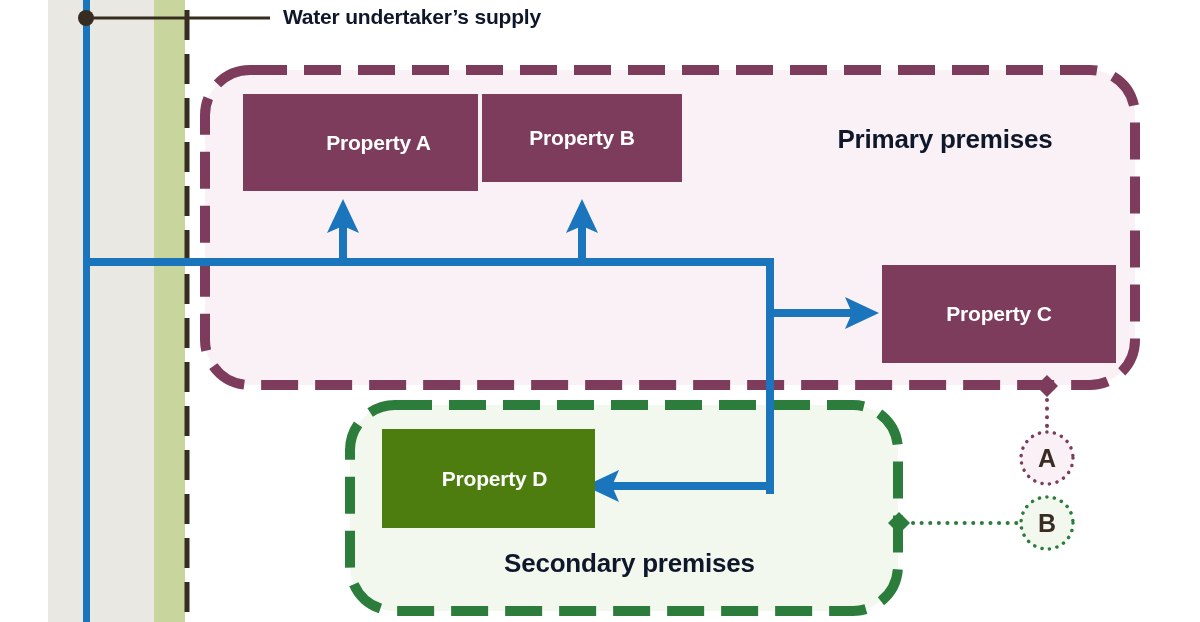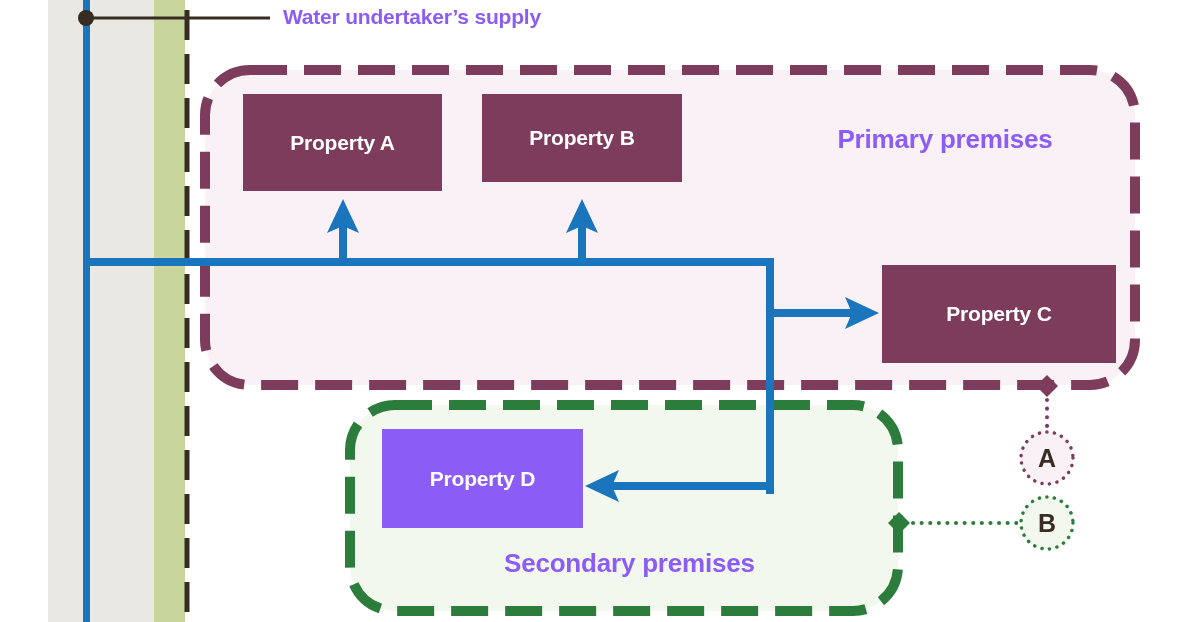--- a/index.html
+++ b/index.html
@@ -7,42 +7,42 @@
     position: relative;
     width: 1200px;
     height: 622px;
     overflow: hidden;
     background: #ffffff;
     font-family: "Liberation Sans", sans-serif;
   }
   .canvas svg { position: absolute; left: 0; top: 0; }
   .label {
     position: absolute;
-    color: #8b5cf6;
+    color: #0f172a;
     font-weight: 700;
     letter-spacing: -0.2px;
     white-space: nowrap;
   }
   .supply-label { left: 283px; top: 5px; font-size: 21px; }
   .zone-label { font-size: 26px; text-align: center; width: 240px; }
   .primary-label { left: 825px; top: 124px; }
   .secondary-label { left: 504px; top: 548px; }
   .prop-box {
     position: absolute;
     display: flex;
     align-items: center;
     justify-content: center;
     color: #ffffff;
     font-weight: 700;
     font-size: 21px;
     letter-spacing: -0.2px;
   }
   .prop-maroon { background: #7d3c5c; }
-  .prop-green { background: #8b5cf6; }
-  .box-a { left: 243px; top: 94px;  width: 199px; height: 97px; }
+  .prop-green { background: #4d7c0f; padding-left: 12px; }
+  .box-a { left: 243px; top: 94px;  width: 199px; height: 97px; padding-left: 36px; }
   .box-b { left: 482px; top: 94px;  width: 200px; height: 88px; }
   .box-c { left: 882px; top: 265px; width: 234px; height: 98px; }
   .box-d { left: 382px; top: 429px; width: 201px; height: 99px; }
   .marker-letter {
     position: absolute;
     width: 54px; height: 54px;
     display: flex; align-items: center; justify-content: center;
     color: #3a2c22; font-weight: 700; font-size: 25px;
   }
   .marker-a { left: 1020px; top: 431px; }

